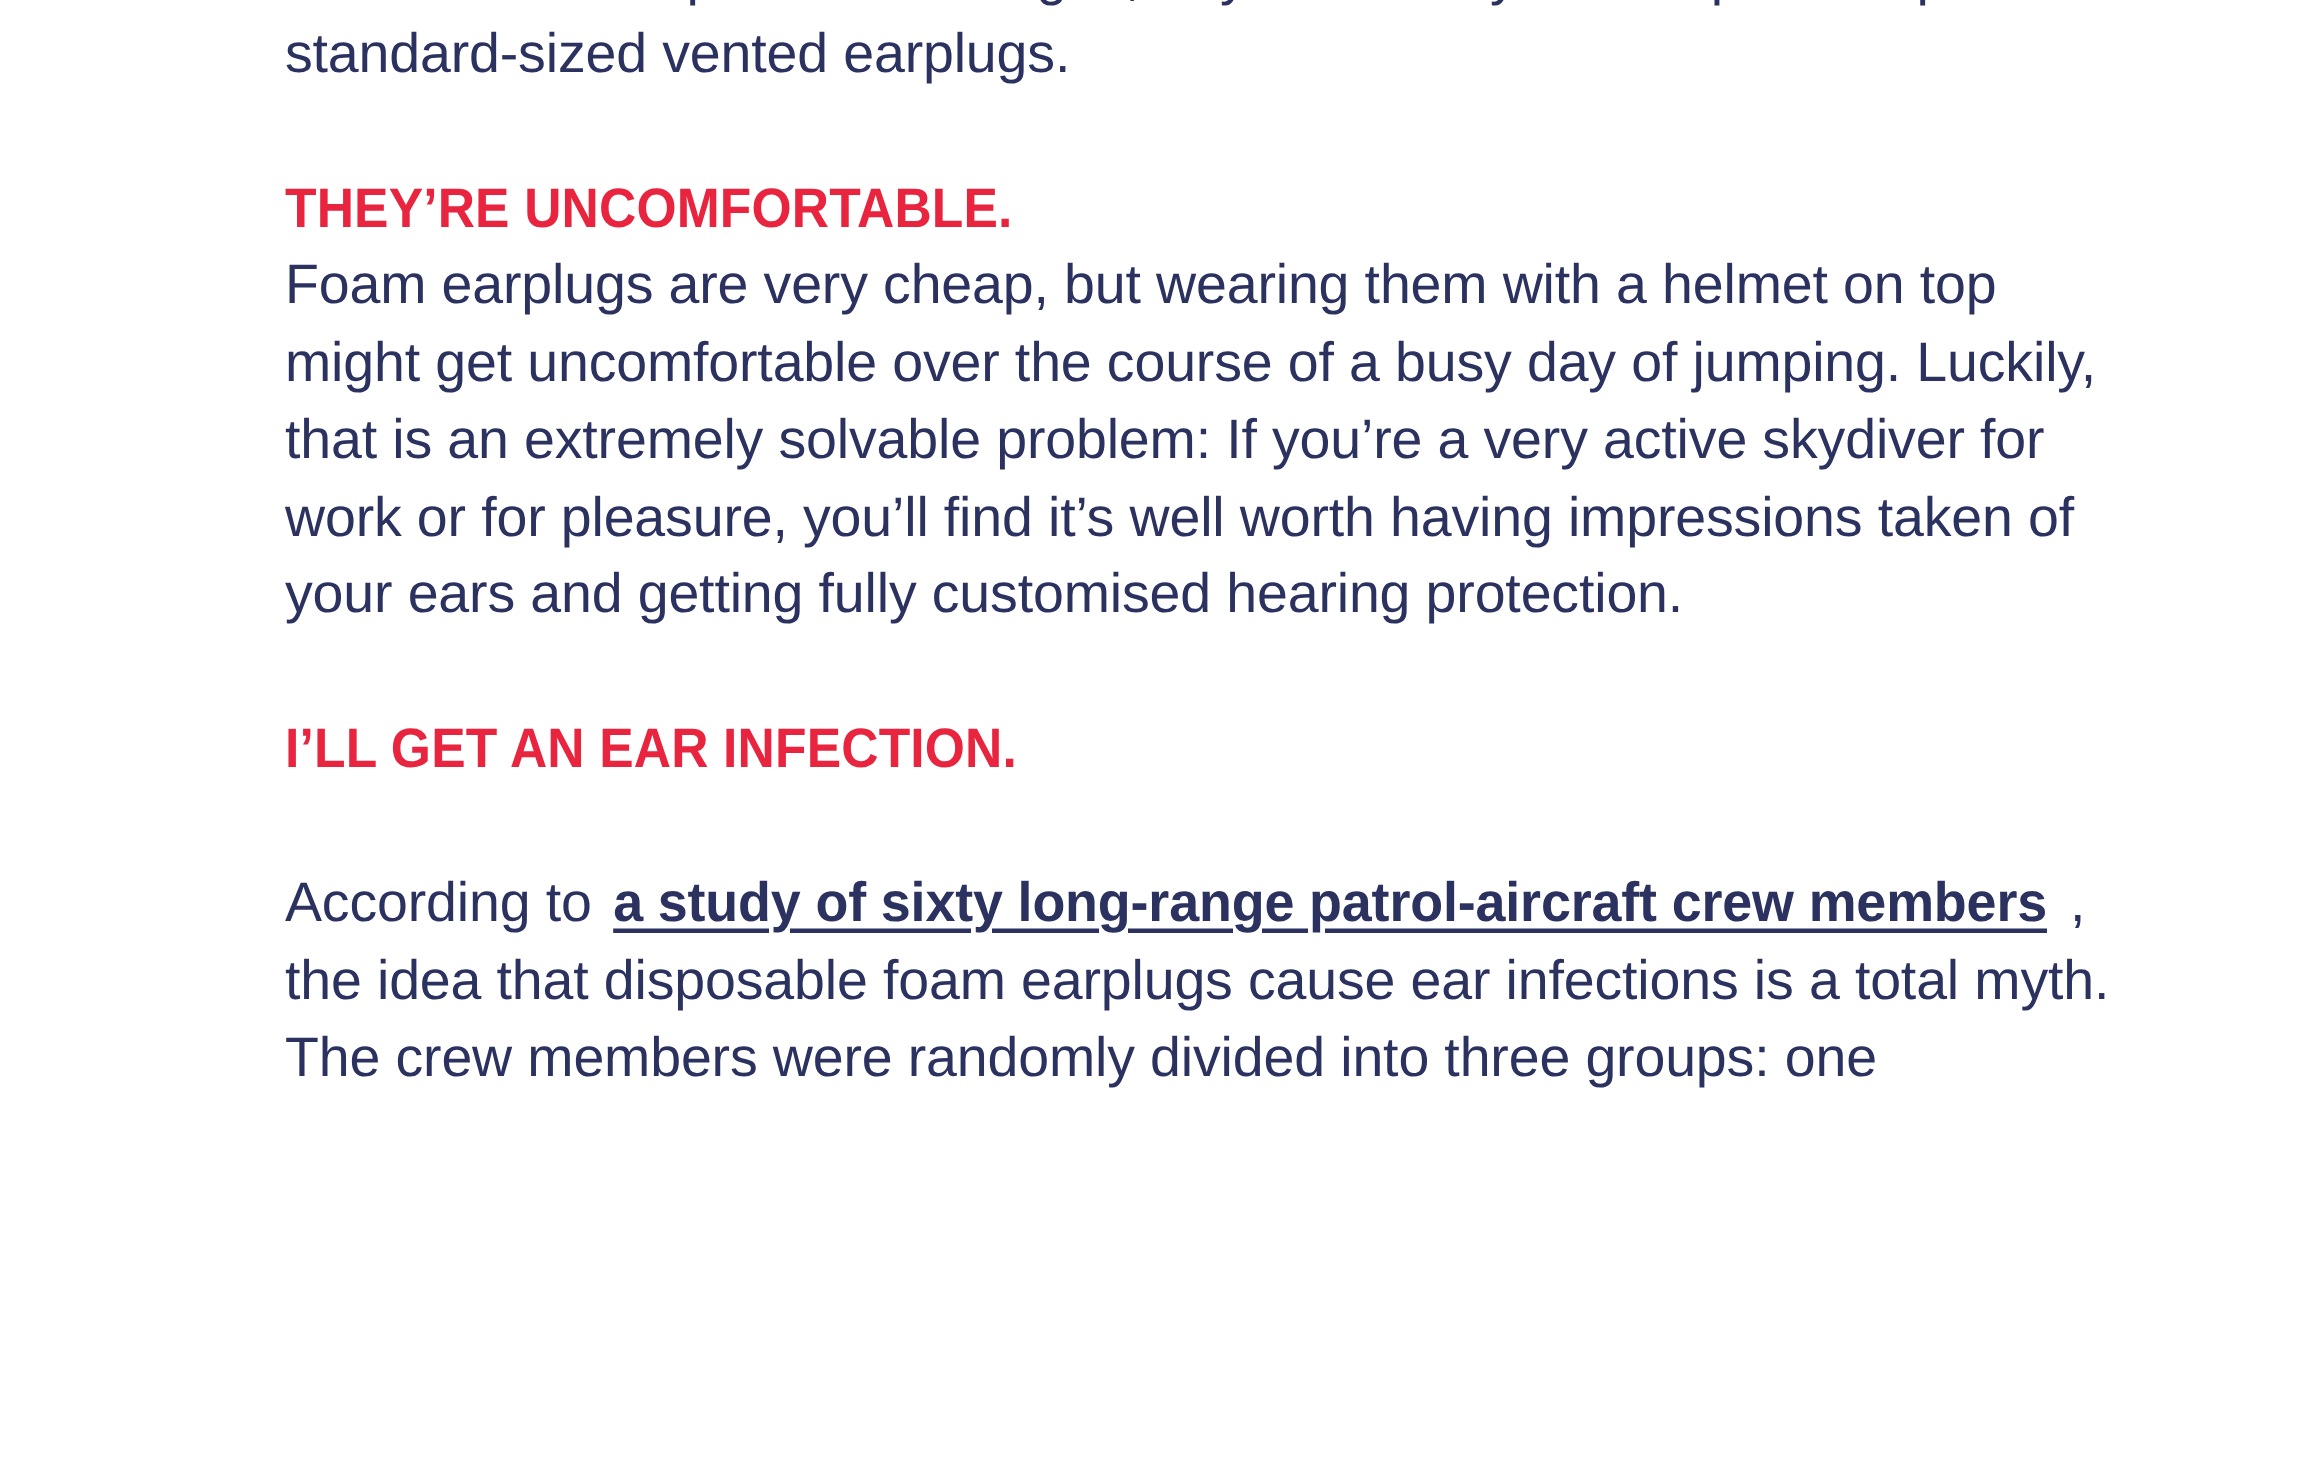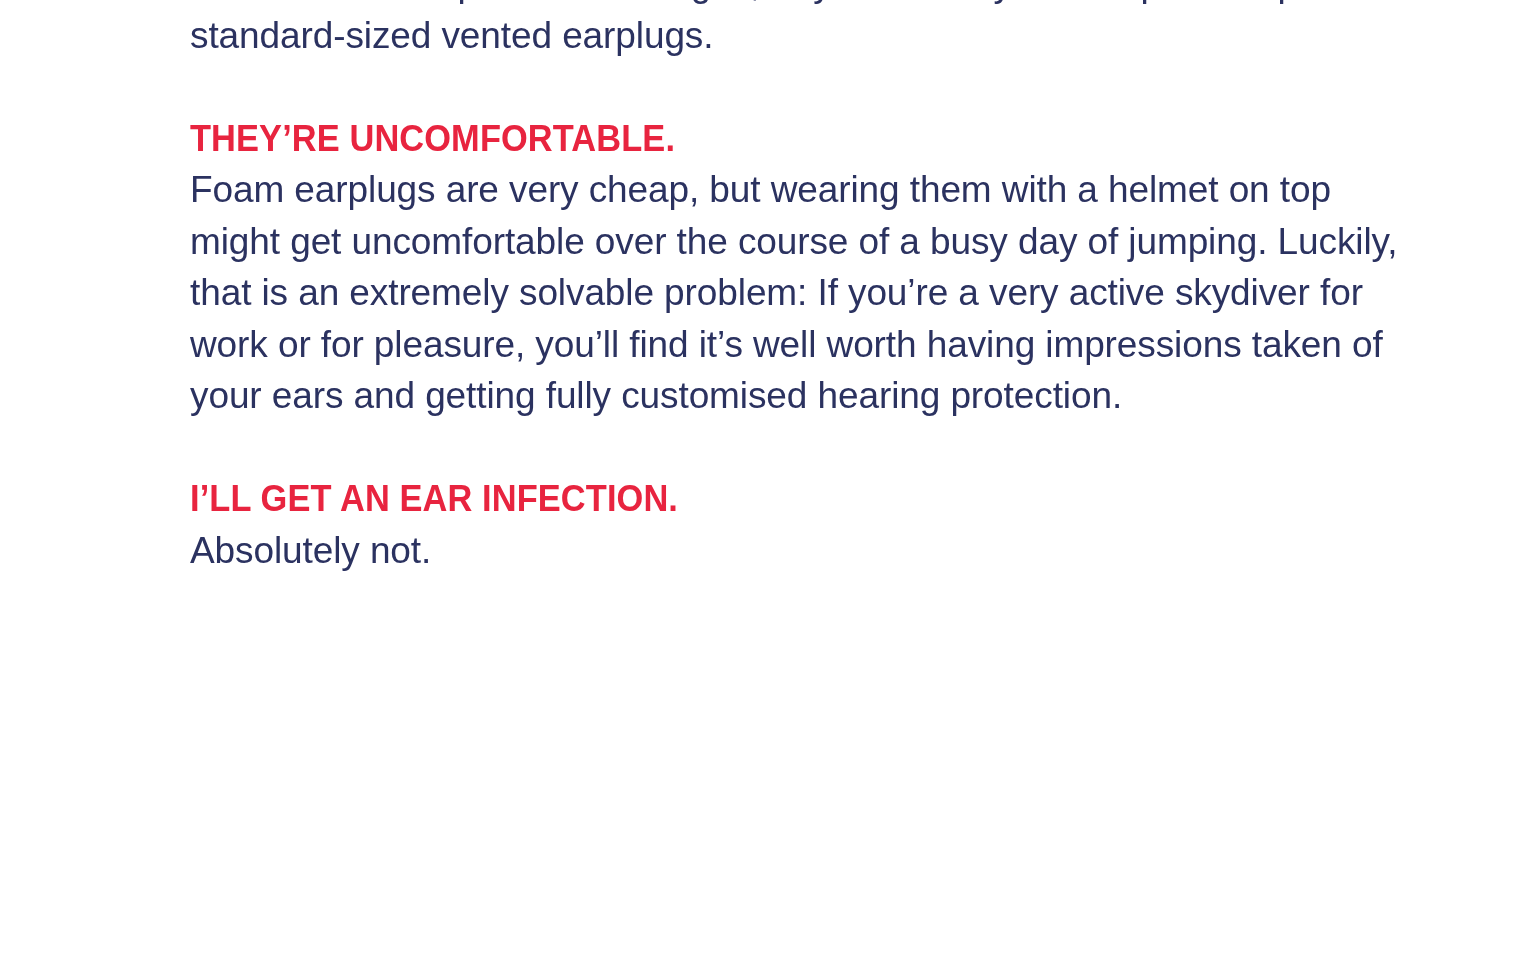--- a/index.html
+++ b/index.html
@@ -84,20 +84,20 @@
     <div class="spacer"></div>
 
     <h2 class="section-heading">THEY’RE UNCOMFORTABLE.</h2>
 
     <p class="body-text para-block"><span>Foam earplugs are very cheap, but wearing them with a helmet on top might get uncomfortable over the course of a busy day of jumping. Luckily, that is an extremely solvable problem: If you’re a very active skydiver for work or for pleasure, you’ll find it’s </span><span class="italic-phrase">well worth</span><span> having impressions taken of your ears and getting fully customised hearing protection.</span></p>
 
     <div class="spacer"></div>
 
     <h2 class="section-heading">I’LL GET AN EAR INFECTION.</h2>
 
-    <p class="body-text para-block">Absolutely not.</p>
 
     <div class="spacer"></div>
 
+    <p class="body-text para-block"><span>According to</span><a class="inline-link"> a study of sixty long-range patrol-aircraft crew members</a><span>, the idea that disposable foam earplugs cause ear infections is a total myth. The crew members were randomly divided into three groups: one</span></p>
 
   </div>
 
 </div>
 
 </body></html>

